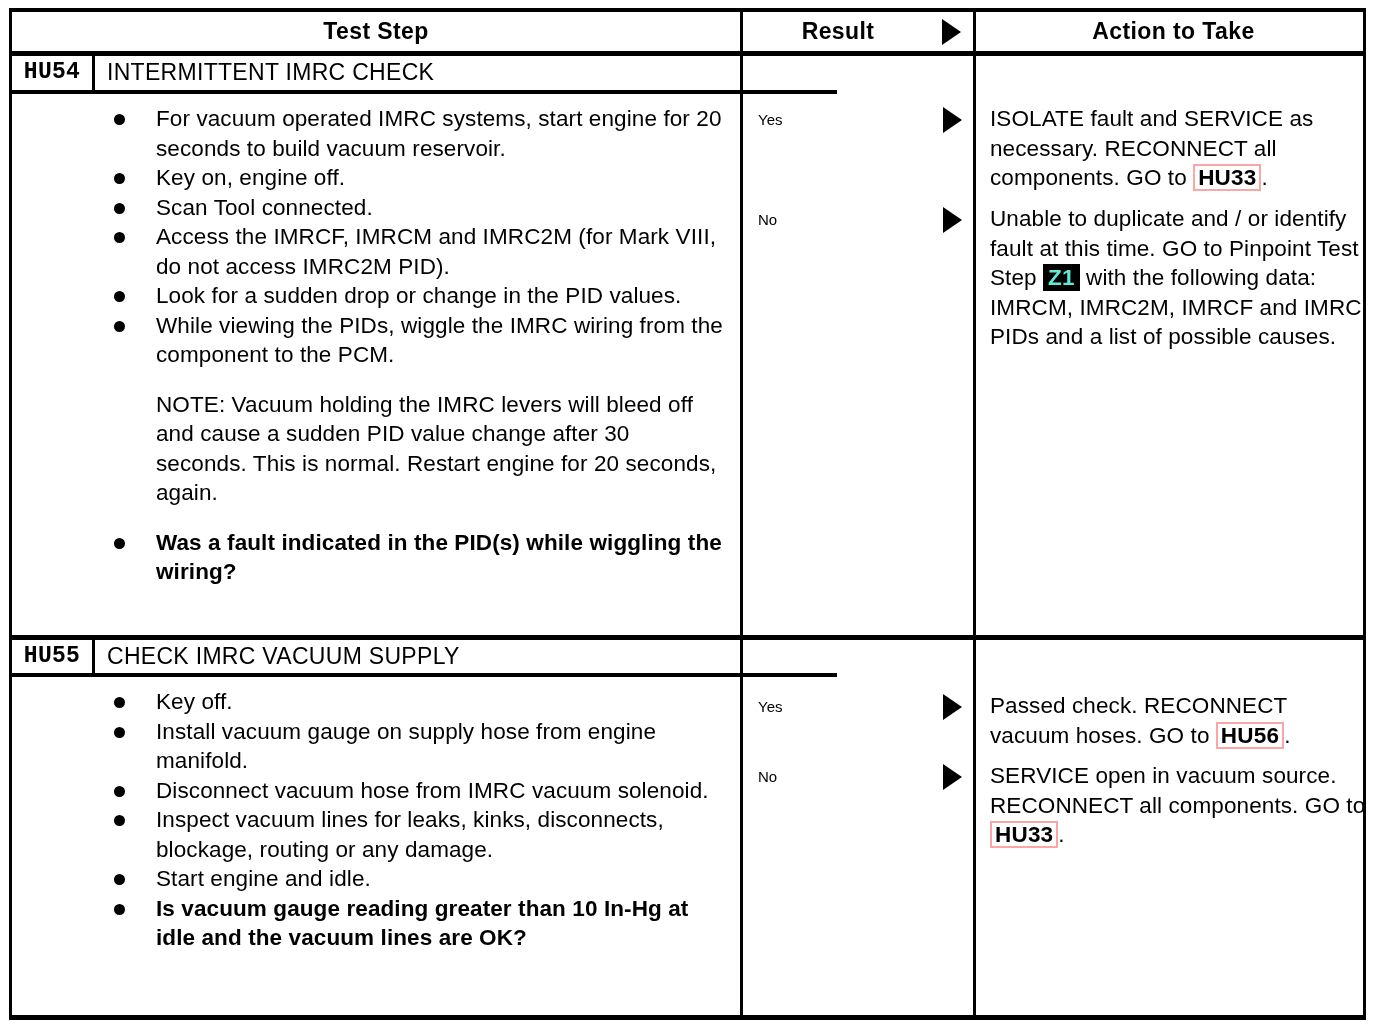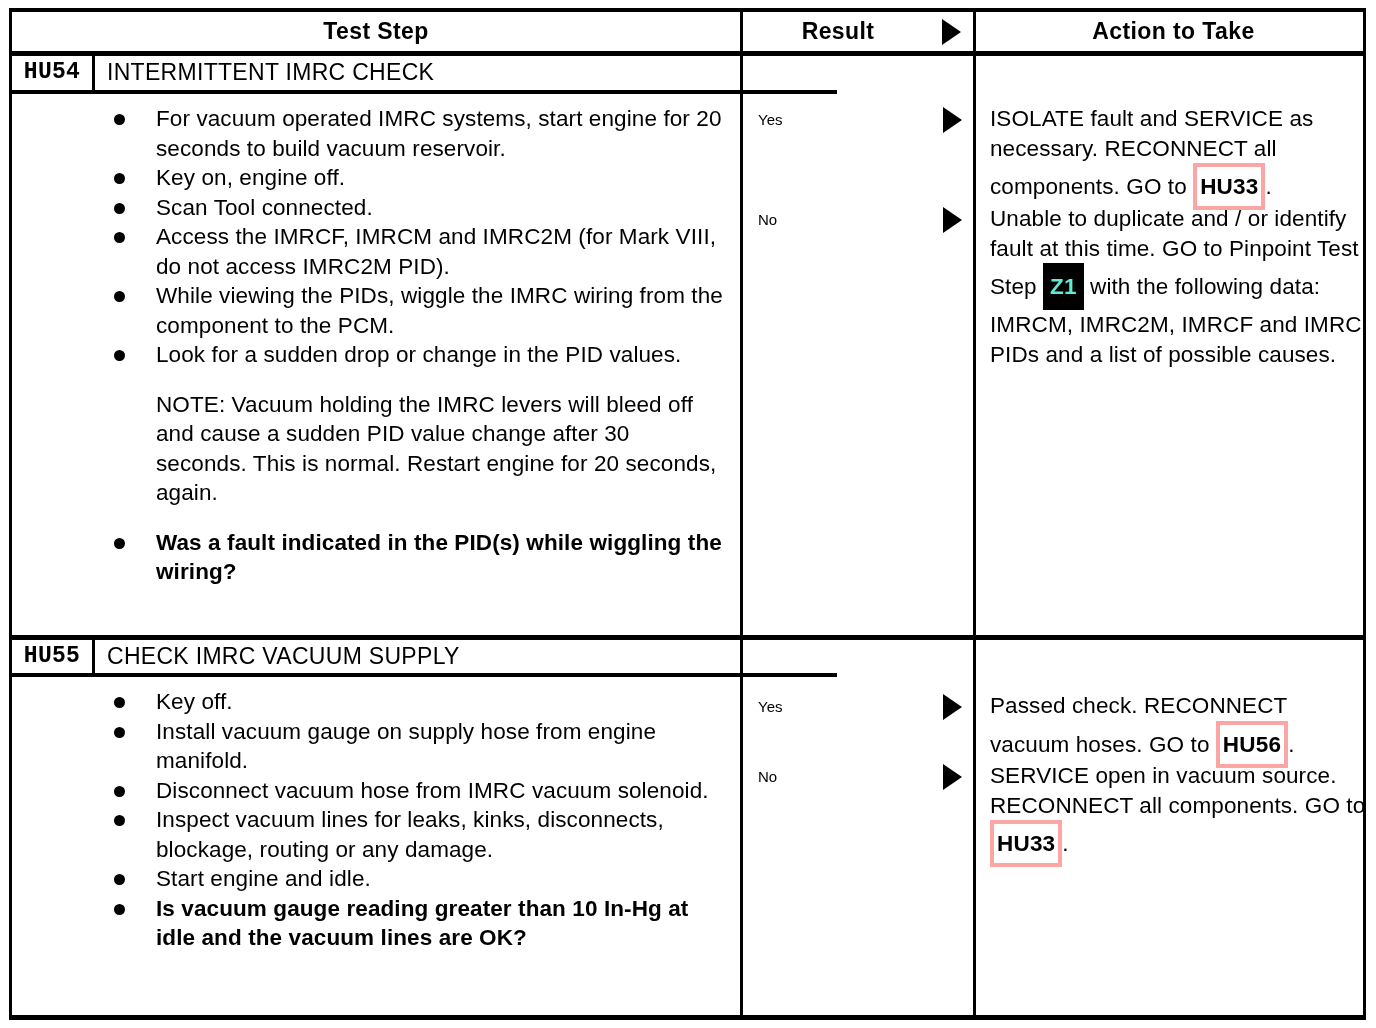--- a/index.html
+++ b/index.html
@@ -198,22 +198,22 @@
     left: 978px;
     width: 380px;
     font-size: 22.5px;
     line-height: 29.5px;
     letter-spacing: 0.1px;
   }
 
   
   .ref-box {
     display: inline-block;
-    border: 4px solid #fca5a5;
-    padding: 8px 3px;
+    border: 2px solid #fca5a5;
+    padding: 0px 3px;
     font-weight: bold;
     line-height: 23px;
     vertical-align: baseline;
     letter-spacing: 0.2px;
   }
   .ref-box.inverted {
     background: #000;
     color: #5eead4;
     border-color: #000;
   }
@@ -258,25 +258,25 @@
       <div class="bullet-item">
         <span class="dot"></span>
         <span>Scan Tool connected.</span>
       </div>
       <div class="bullet-item">
         <span class="dot"></span>
         <span>Access the IMRCF, IMRCM and IMRC2M (for Mark VIII, do not access IMRC2M PID).</span>
       </div>
       <div class="bullet-item">
         <span class="dot"></span>
+        <span>Look for a sudden drop or change in the PID values.</span>
+      </div>
+      <div class="bullet-item">
+        <span class="dot"></span>
         <span>While viewing the PIDs, wiggle the IMRC wiring from the component to the PCM.</span>
-      </div>
-      <div class="bullet-item">
-        <span class="dot"></span>
-        <span>Look for a sudden drop or change in the PID values.</span>
       </div>
       <div class="note-block">NOTE: Vacuum holding the IMRC levers will bleed off and cause a sudden PID value change after 30 seconds. This is normal. Restart engine for 20 seconds, again.</div>
       <div class="bullet-item bold">
         <span class="dot"></span>
         <span>Was a fault indicated in the PID(s) while wiggling the wiring?</span>
       </div>
     </div>
 
     <div class="result-cell" style="top:92px;">
       <span class="result-label">Yes</span>

